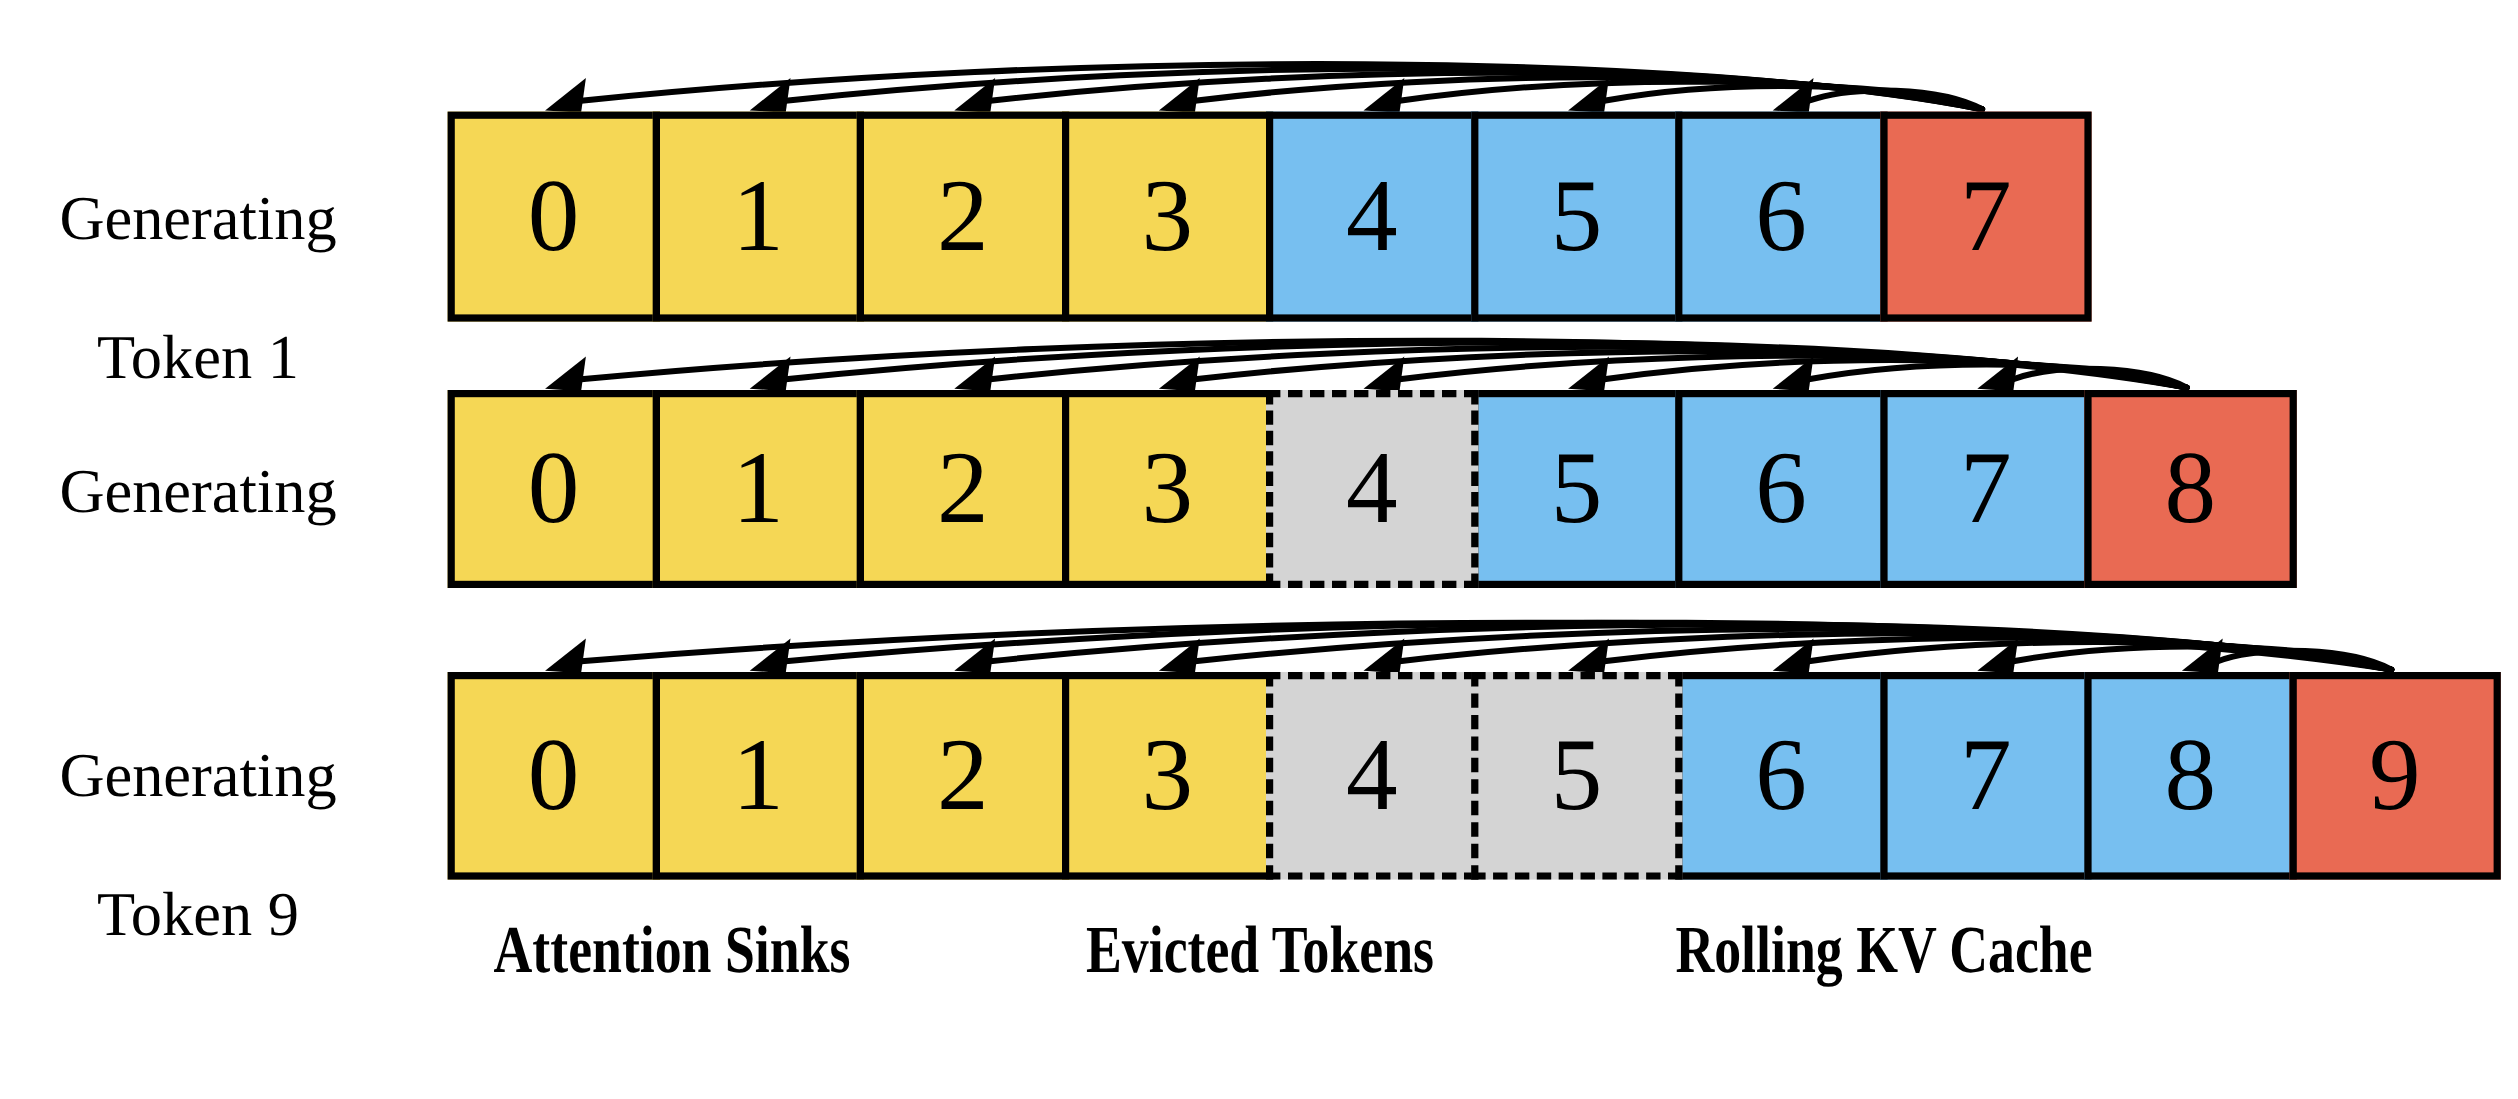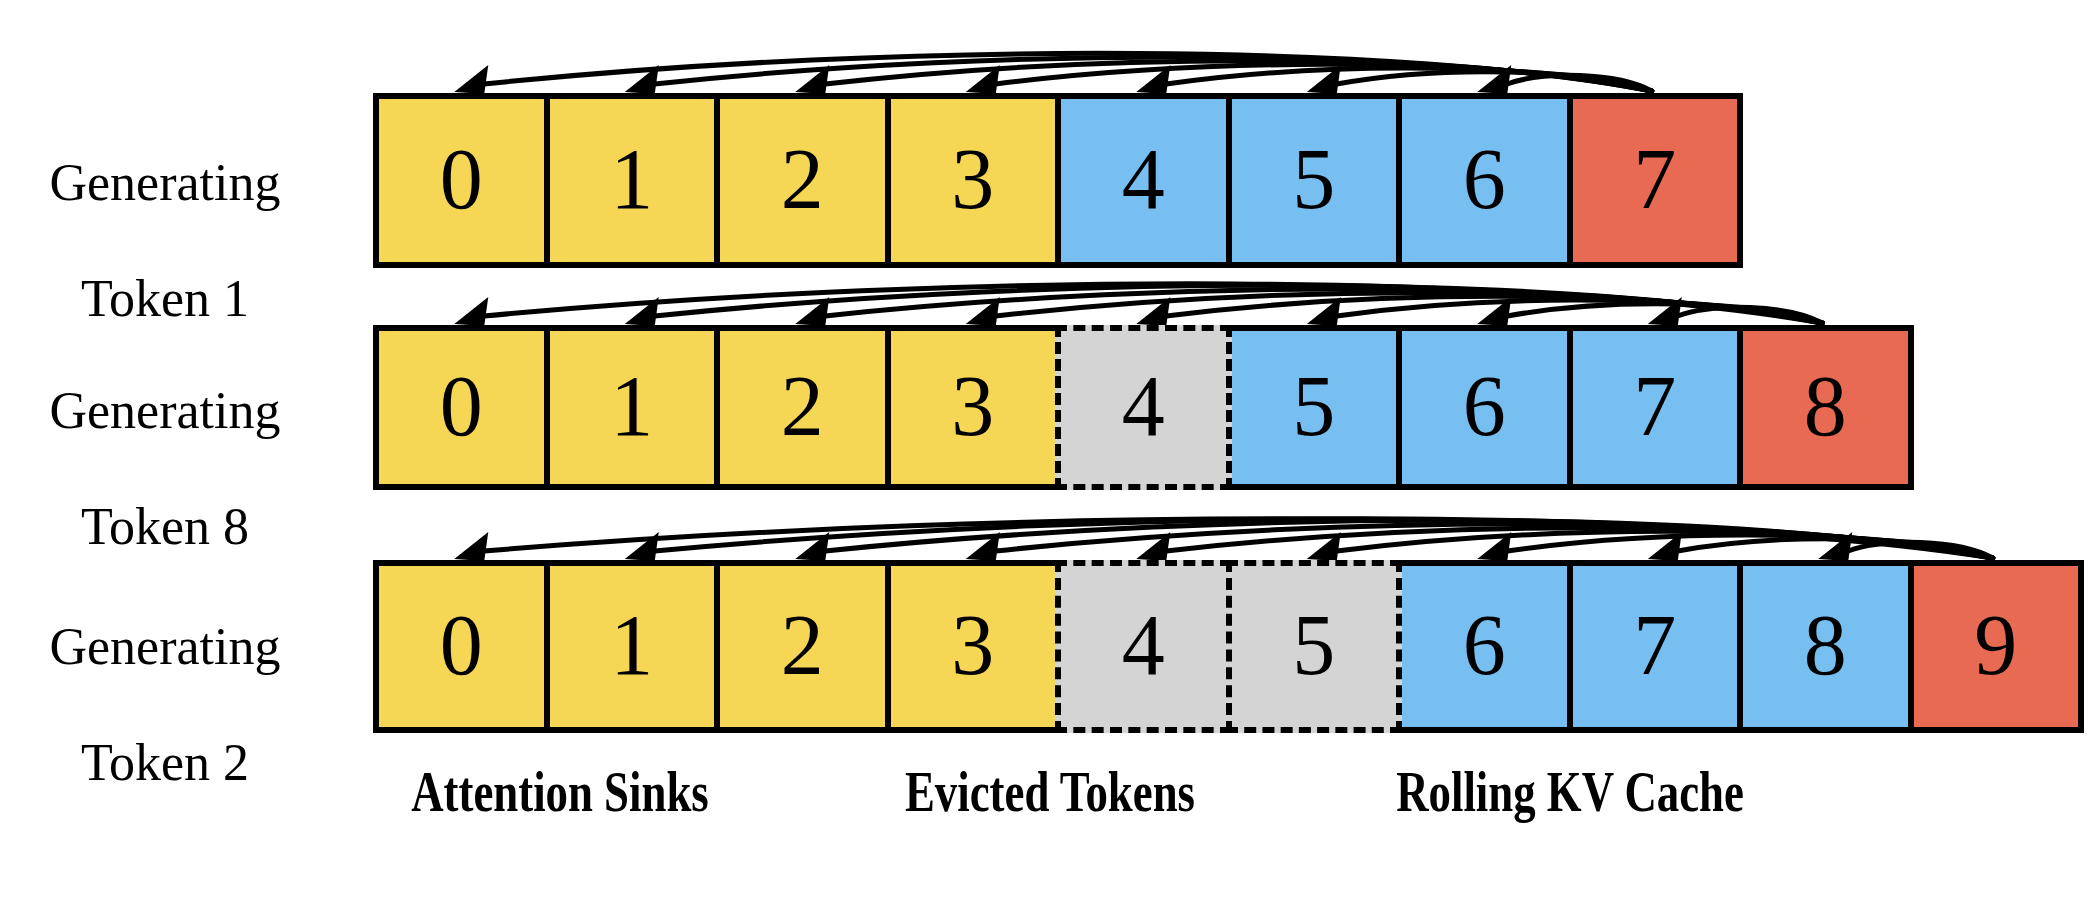--- a/index.html
+++ b/index.html
@@ -116,21 +116,20 @@
       <div class="cell cache" style="left: 1023px; top: 0px; width: 176.5px; height: 175px; z-index: 2;">
         <span class="num">6</span>
       </div>
       <div class="cell current" style="left: 1193.5px; top: 0px; width: 176.5px; height: 175px; z-index: 2;">
         <span class="num">7</span>
       </div>
     </div>
 
   <div class="row-label" style="left:0px; top:324px;">
     <span class="l1">Generating</span>
-    <span class="l2">Token 8</span>
   </div>
   <div class="strip" id="strip-1" style="left:373px; top:325px;">
       <div class="cell sink" style="left: 0px; top: 0px; width: 176.5px; height: 165px; z-index: 2;">
         <span class="num">0</span>
       </div>
       <div class="cell sink" style="left: 170.5px; top: 0px; width: 176.5px; height: 165px; z-index: 2;">
         <span class="num">1</span>
       </div>
       <div class="cell sink" style="left: 341px; top: 0px; width: 176.5px; height: 165px; z-index: 2;">
         <span class="num">2</span>
@@ -150,21 +149,21 @@
       <div class="cell cache" style="left: 1193.5px; top: 0px; width: 176.5px; height: 165px; z-index: 2;">
         <span class="num">7</span>
       </div>
       <div class="cell current" style="left: 1364px; top: 0px; width: 176.5px; height: 165px; z-index: 2;">
         <span class="num">8</span>
       </div>
     </div>
 
   <div class="row-label" style="left:0px; top:560px;">
     <span class="l1">Generating</span>
-    <span class="l2">Token 2</span>
+    <span class="l2">Token 9</span>
   </div>
   <div class="strip" id="strip-2" style="left:373px; top:560px;">
       <div class="cell sink" style="left: 0px; top: 0px; width: 176.5px; height: 173px; z-index: 2;">
         <span class="num">0</span>
       </div>
       <div class="cell sink" style="left: 170.5px; top: 0px; width: 176.5px; height: 173px; z-index: 2;">
         <span class="num">1</span>
       </div>
       <div class="cell sink" style="left: 341px; top: 0px; width: 176.5px; height: 173px; z-index: 2;">
         <span class="num">2</span>

